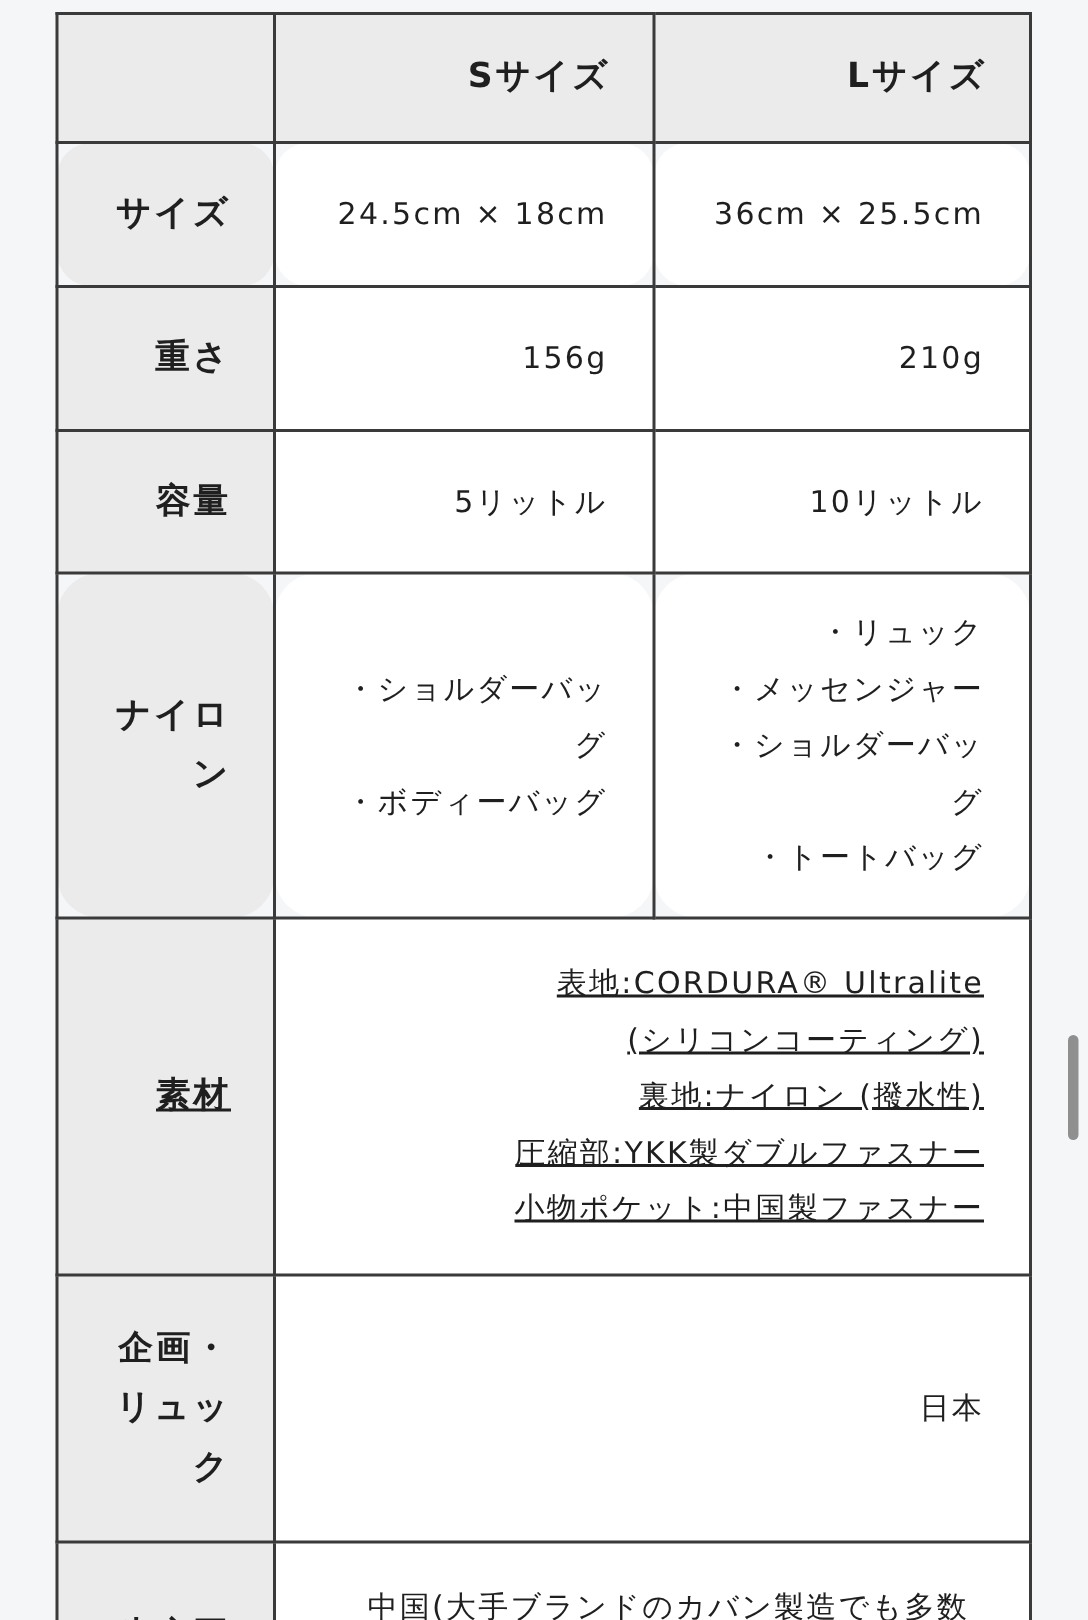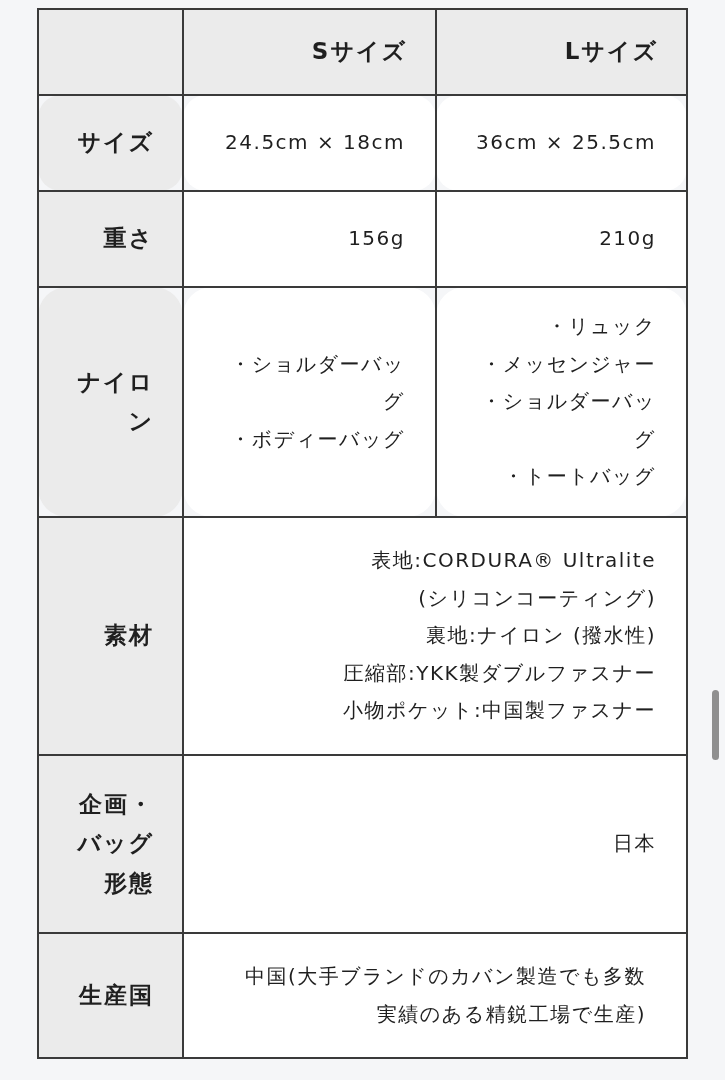--- a/index.html
+++ b/index.html
@@ -40,21 +40,21 @@
     background:var(--cell-bg);
     font-size:20px;letter-spacing:1.5px;line-height:1.88;
     padding:8px 30px;
   }
   td.val.wide{padding:8px 40px;}
   tr.r-head  th{height:76px;}
   tr.r-size  td,tr.r-size  th{height:78px;border-radius:23px;}
   tr.r-weight td,tr.r-weight th{height:78px;}
   tr.r-cap   td,tr.r-cap   th{height:77px;}
   tr.r-form  td,tr.r-form  th{height:212px;border-radius:29px;}
-  tr.r-mat   td,tr.r-mat   th{height:220px;}
+  tr.r-mat   td,tr.r-mat   th{height:220px;text-decoration:underline;}
   tr.r-design td,tr.r-design th{height:160px;}
   tr.r-origin td,tr.r-origin th{height:107px;}
   .line{display:block;}
   .scroll-thumb{
     position:absolute;right:6px;top:690px;
     width:7px;height:70px;border-radius:4px;
     background:var(--thumb);
   }
 </style>
 </head>
@@ -79,20 +79,25 @@
     <td class="val">24.5cm × 18cm</td>
     <td class="val">36cm × 25.5cm</td>
   </tr>
 
   <tr class="r-weight">
     <th class="lbl">重さ</th>
     <td class="val">156g</td>
     <td class="val">210g</td>
   </tr>
 
+  <tr class="r-cap">
+    <th class="lbl">容量</th>
+    <td class="val">5リットル</td>
+    <td class="val">10リットル</td>
+  </tr>
 
   <tr class="r-form">
     <th class="lbl">ナイロン</th>
     <td class="val">
       <span class="line">・ショルダーバッグ</span>
       <span class="line">・ボディーバッグ</span>
     </td>
     <td class="val">
       <span class="line">・リュック</span>
       <span class="line">・メッセンジャー</span>
@@ -106,21 +111,21 @@
     <td class="val" colspan="2">
       <span class="line">表地:CORDURA® Ultralite</span>
       <span class="line">(シリコンコーティング)</span>
       <span class="line">裏地:ナイロン (撥水性)</span>
       <span class="line">圧縮部:YKK製ダブルファスナー</span>
       <span class="line">小物ポケット:中国製ファスナー</span>
     </td>
   </tr>
 
   <tr class="r-design">
-    <th class="lbl">企画・バッグ形態</th>
+    <th class="lbl">企画・リュック</th>
     <td class="val" colspan="2">日本</td>
   </tr>
 
   <tr class="r-origin">
     <th class="lbl">生産国</th>
     <td class="val wide" colspan="2">中国(大手ブランドのカバン製造でも多数実績のある精鋭工場で生産)</td>
   </tr>
 </tbody>
   </table>
 

